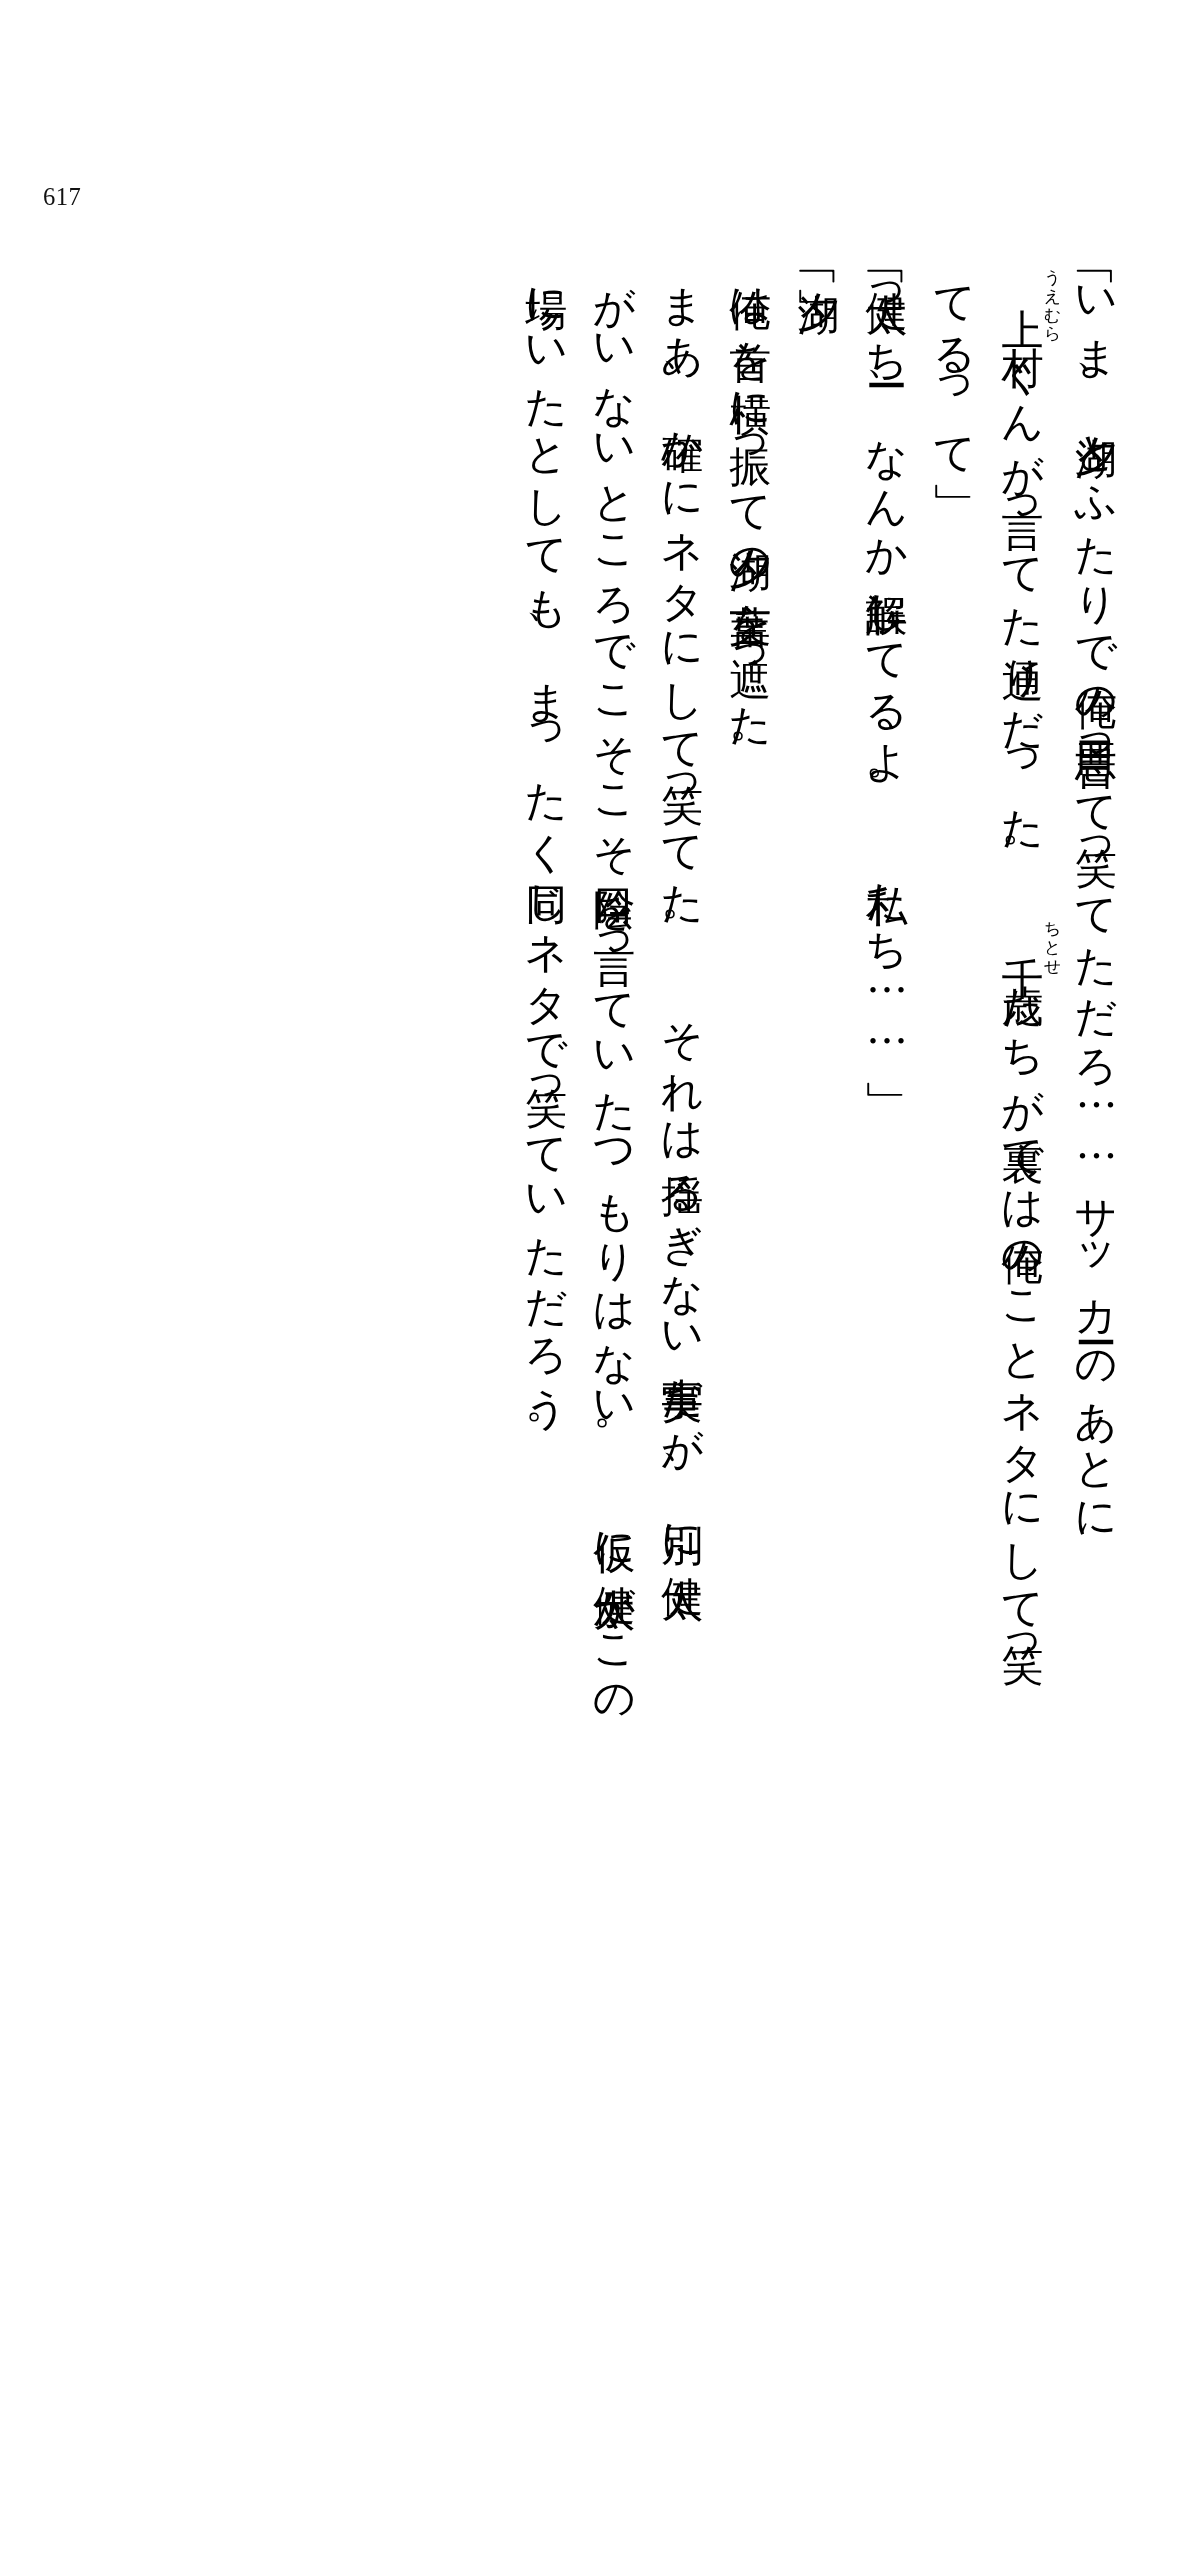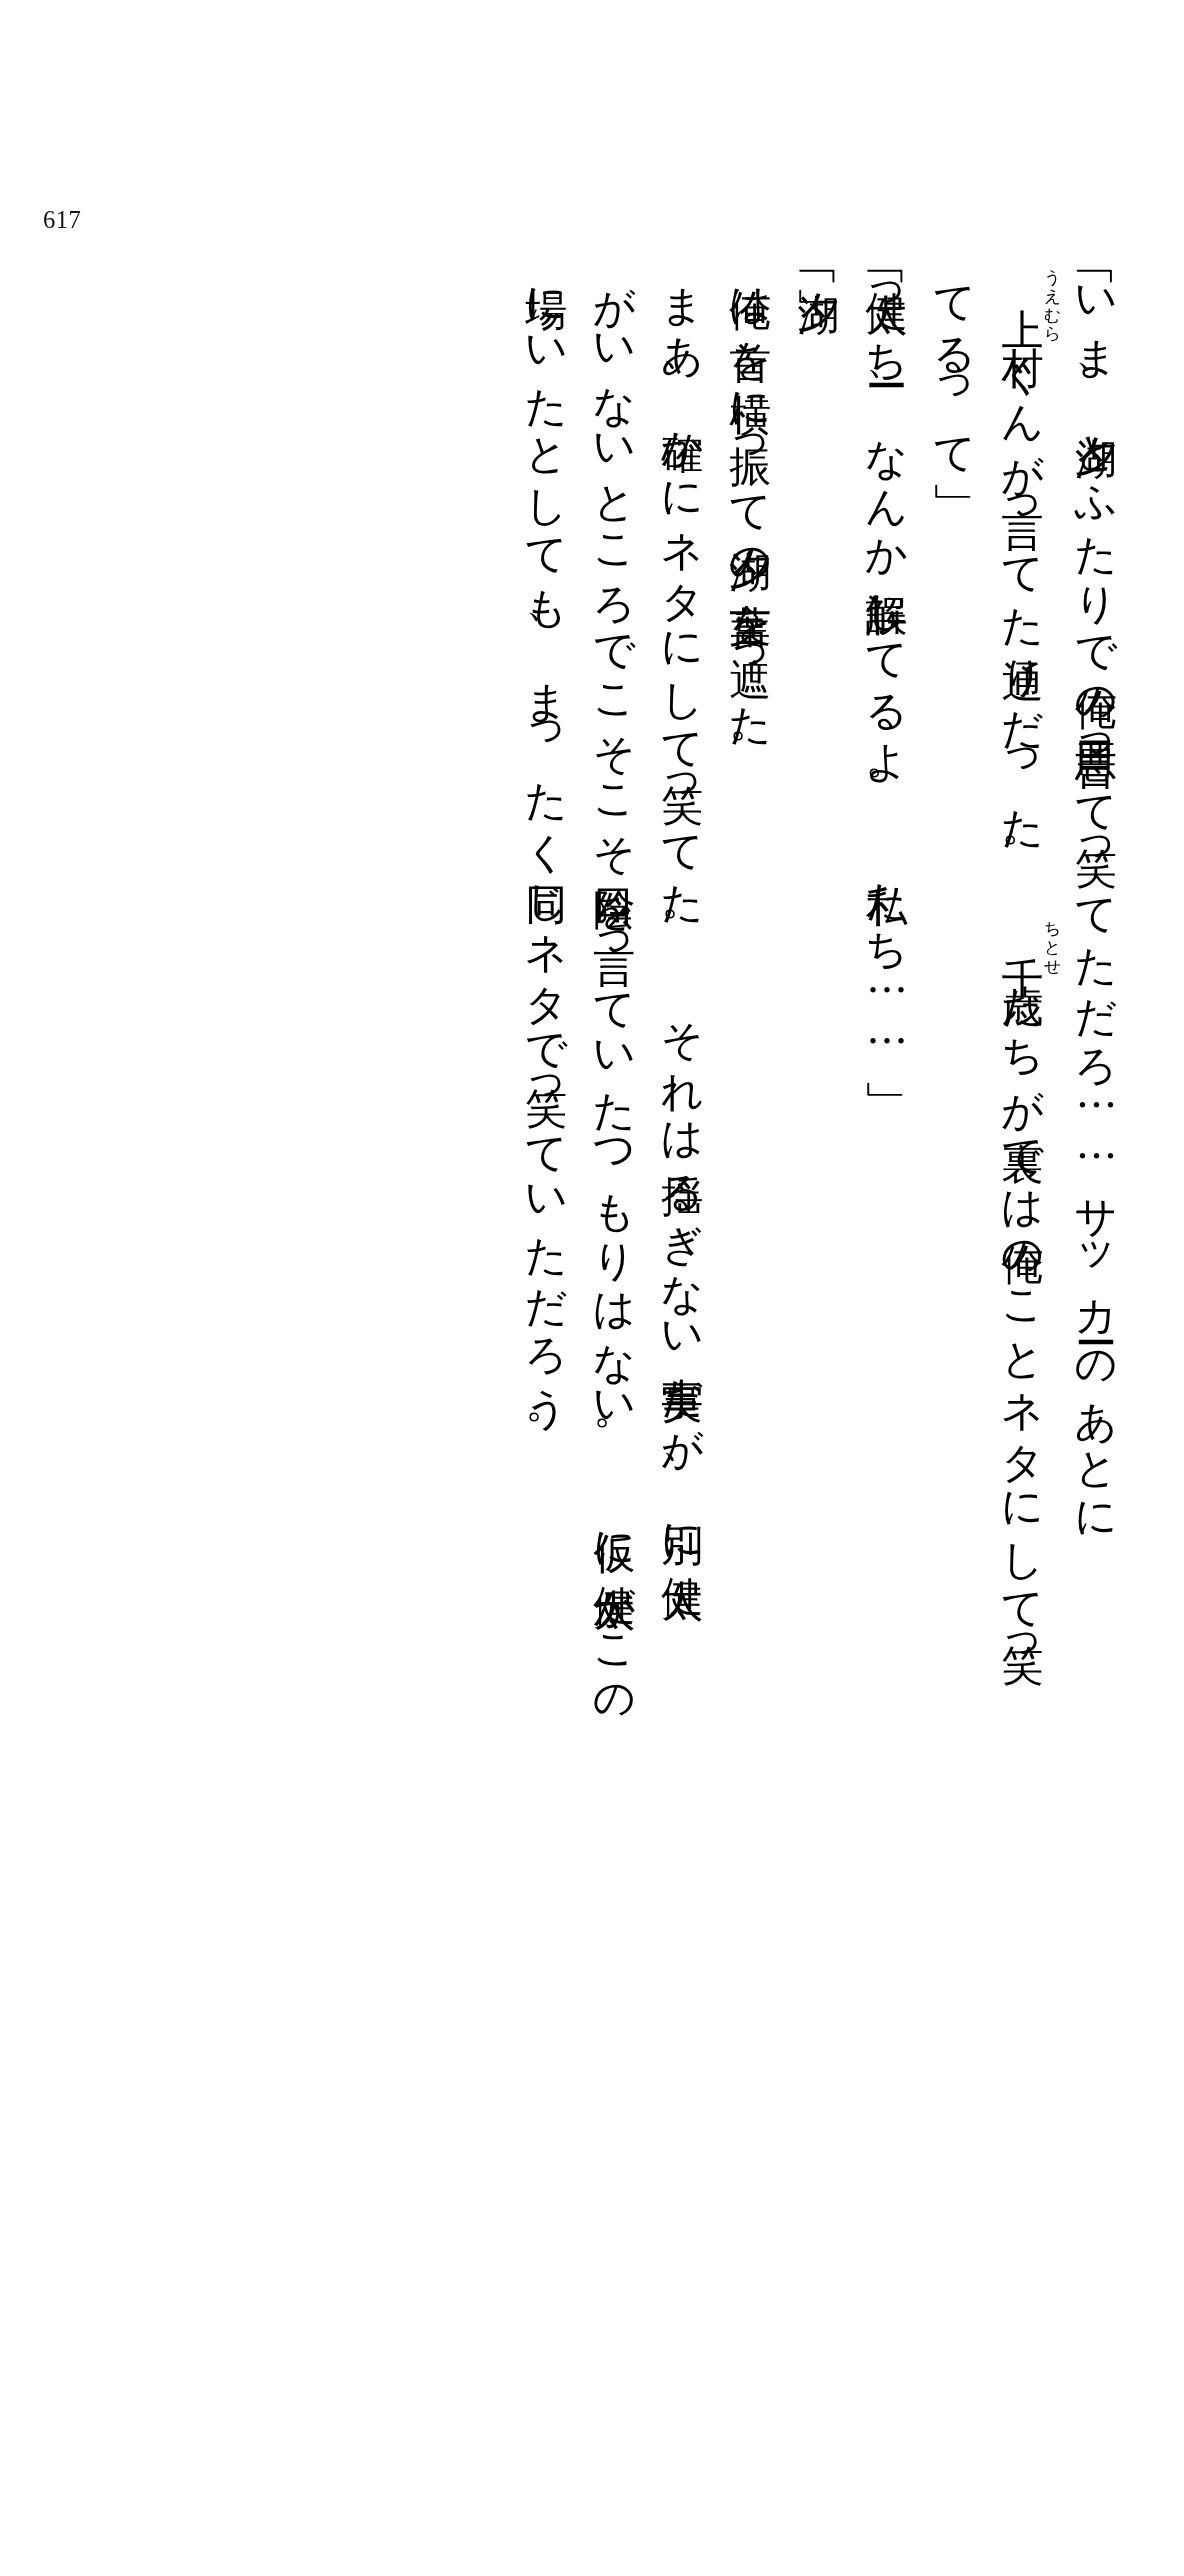--- a/index.html
+++ b/index.html
@@ -18,21 +18,20 @@
 
   
   .page-number {
     position: absolute;
     left: 43px;
     top: 183px;
     font-size: 24.6px;
     font-family: "Liberation Serif", "DejaVu Serif", serif;
     color: #111111;
     letter-spacing: 0.5px;
-    margin-top: 23px;
   }
 
   
   .vertical-text {
     position: absolute;
     top: 257px;
     right: 55px;
     height: 2161px;
     width: 1002px;
     writing-mode: vertical-rl;

